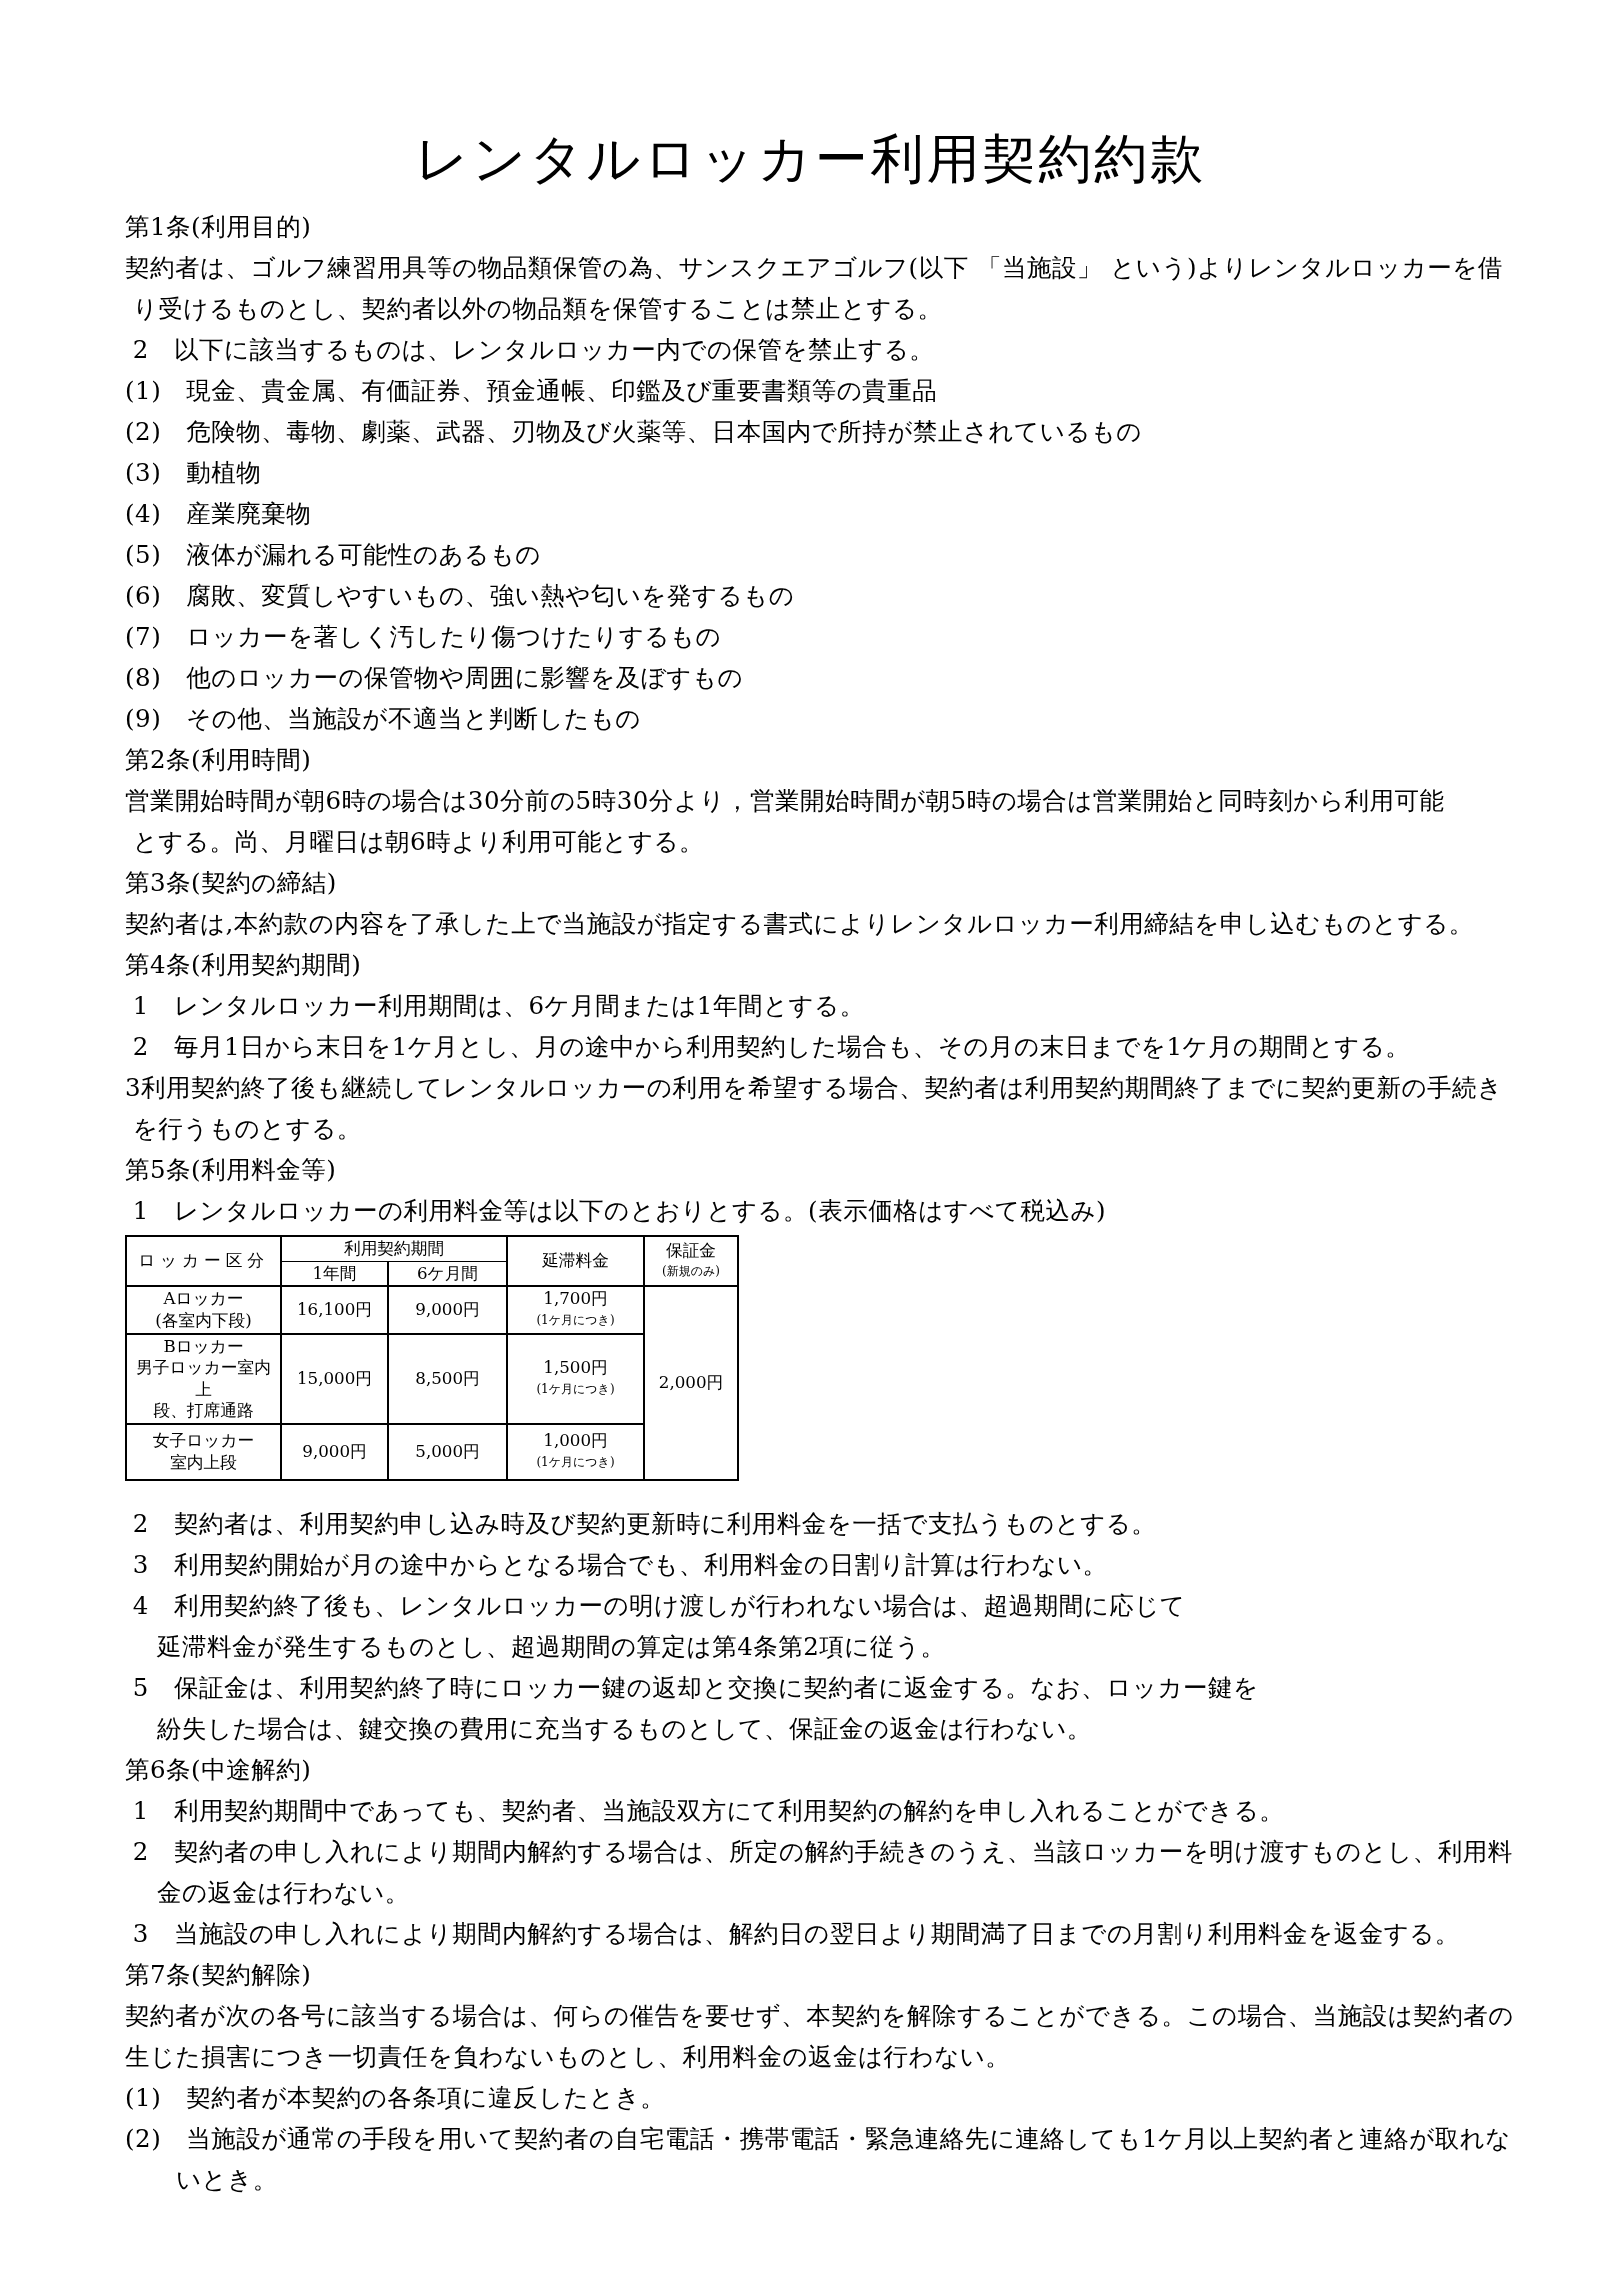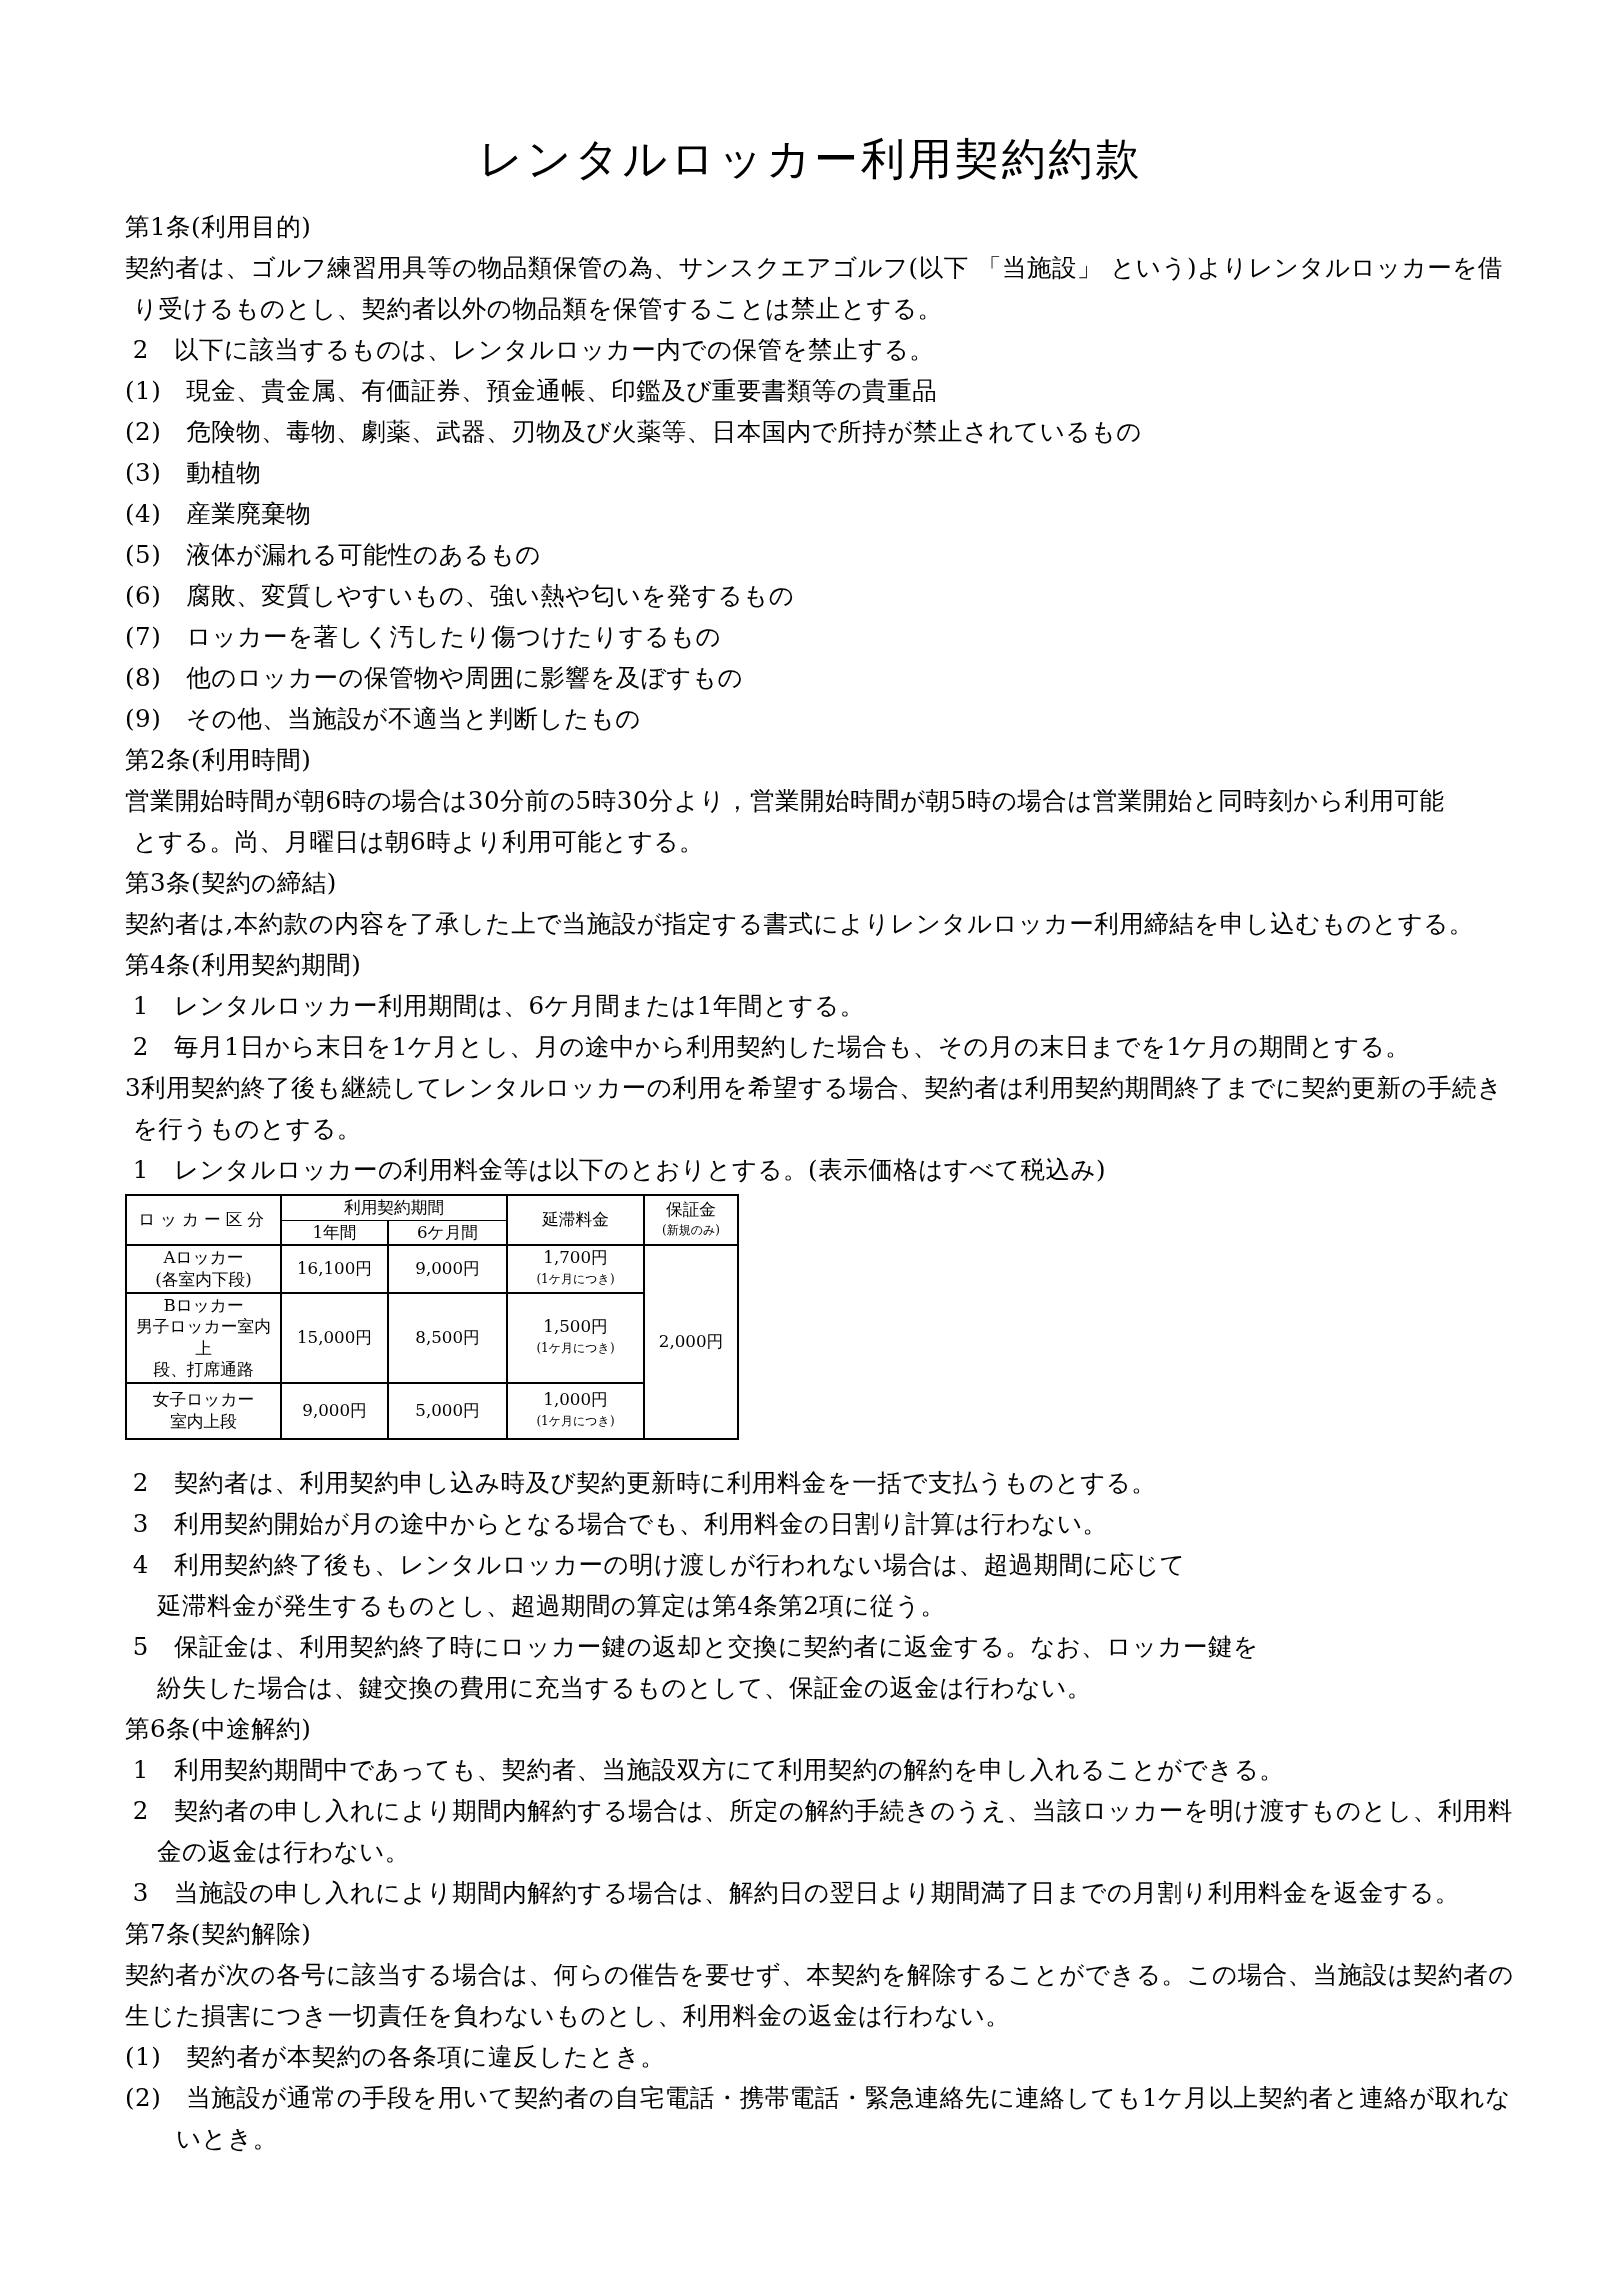--- a/index.html
+++ b/index.html
@@ -11,21 +11,21 @@
     color:#000000;
     font-family:"DejaVu Serif","Liberation Serif",serif;
     overflow:hidden;
   }
   .doc-title{
     position:absolute;
     top:135px;
     left:0;
     width:100%;
     text-align:center;
-    font-size:44px;
+    font-size:53px;
     line-height:47px;
     letter-spacing:2.9px;
     white-space:nowrap;
   }
   .content{
     position:absolute;
     top:206px;
     left:125px;
     width:1349px;
     font-size:24.5px;
@@ -88,20 +88,21 @@
     <div class="ln i0">第2条(利用時間)</div>
     <div class="ln i0">営業開始時間が朝6時の場合は30分前の5時30分より，営業開始時間が朝5時の場合は営業開始と同時刻から利用可能</div>
     <div class="ln i1">とする。尚、月曜日は朝6時より利用可能とする。</div>
     <div class="ln i0">第3条(契約の締結)</div>
     <div class="ln i0">契約者は,本約款の内容を了承した上で当施設が指定する書式によりレンタルロッカー利用締結を申し込むものとする。</div>
     <div class="ln i0">第4条(利用契約期間)</div>
     <div class="ln i1">1　レンタルロッカー利用期間は、6ケ月間または1年間とする。</div>
     <div class="ln i1">2　毎月1日から末日を1ケ月とし、月の途中から利用契約した場合も、その月の末日までを1ケ月の期間とする。</div>
     <div class="ln i0">3利用契約終了後も継続してレンタルロッカーの利用を希望する場合、契約者は利用契約期間終了までに契約更新の手続き</div>
     <div class="ln i1">を行うものとする。</div>
+    <div class="ln i0">第5条(利用料金等)</div>
     <div class="ln i1">1　レンタルロッカーの利用料金等は以下のとおりとする。(表示価格はすべて税込み)</div>
 
     <table class="fee">
       <colgroup>
         <col style="width:155px">
         <col style="width:107px">
         <col style="width:119px">
         <col style="width:137px">
         <col style="width:94px">
       </colgroup>

